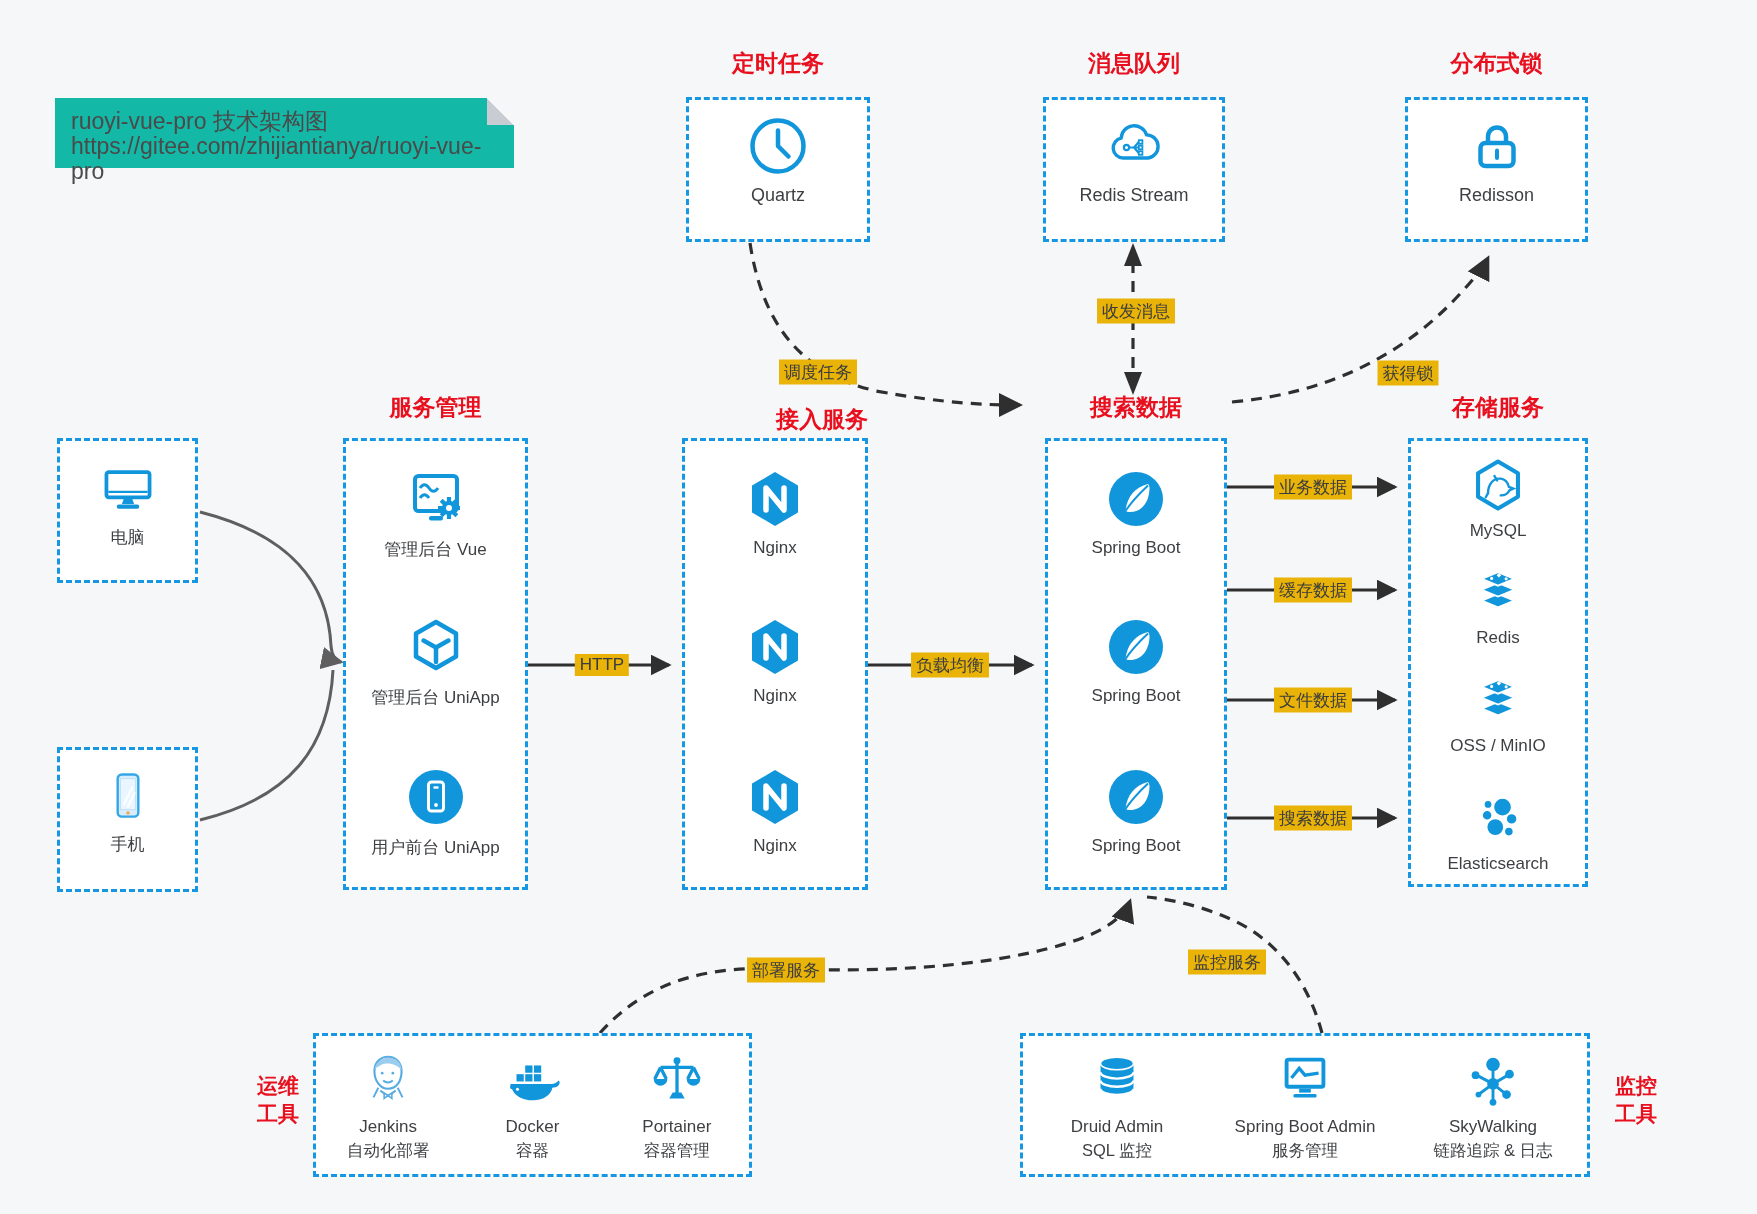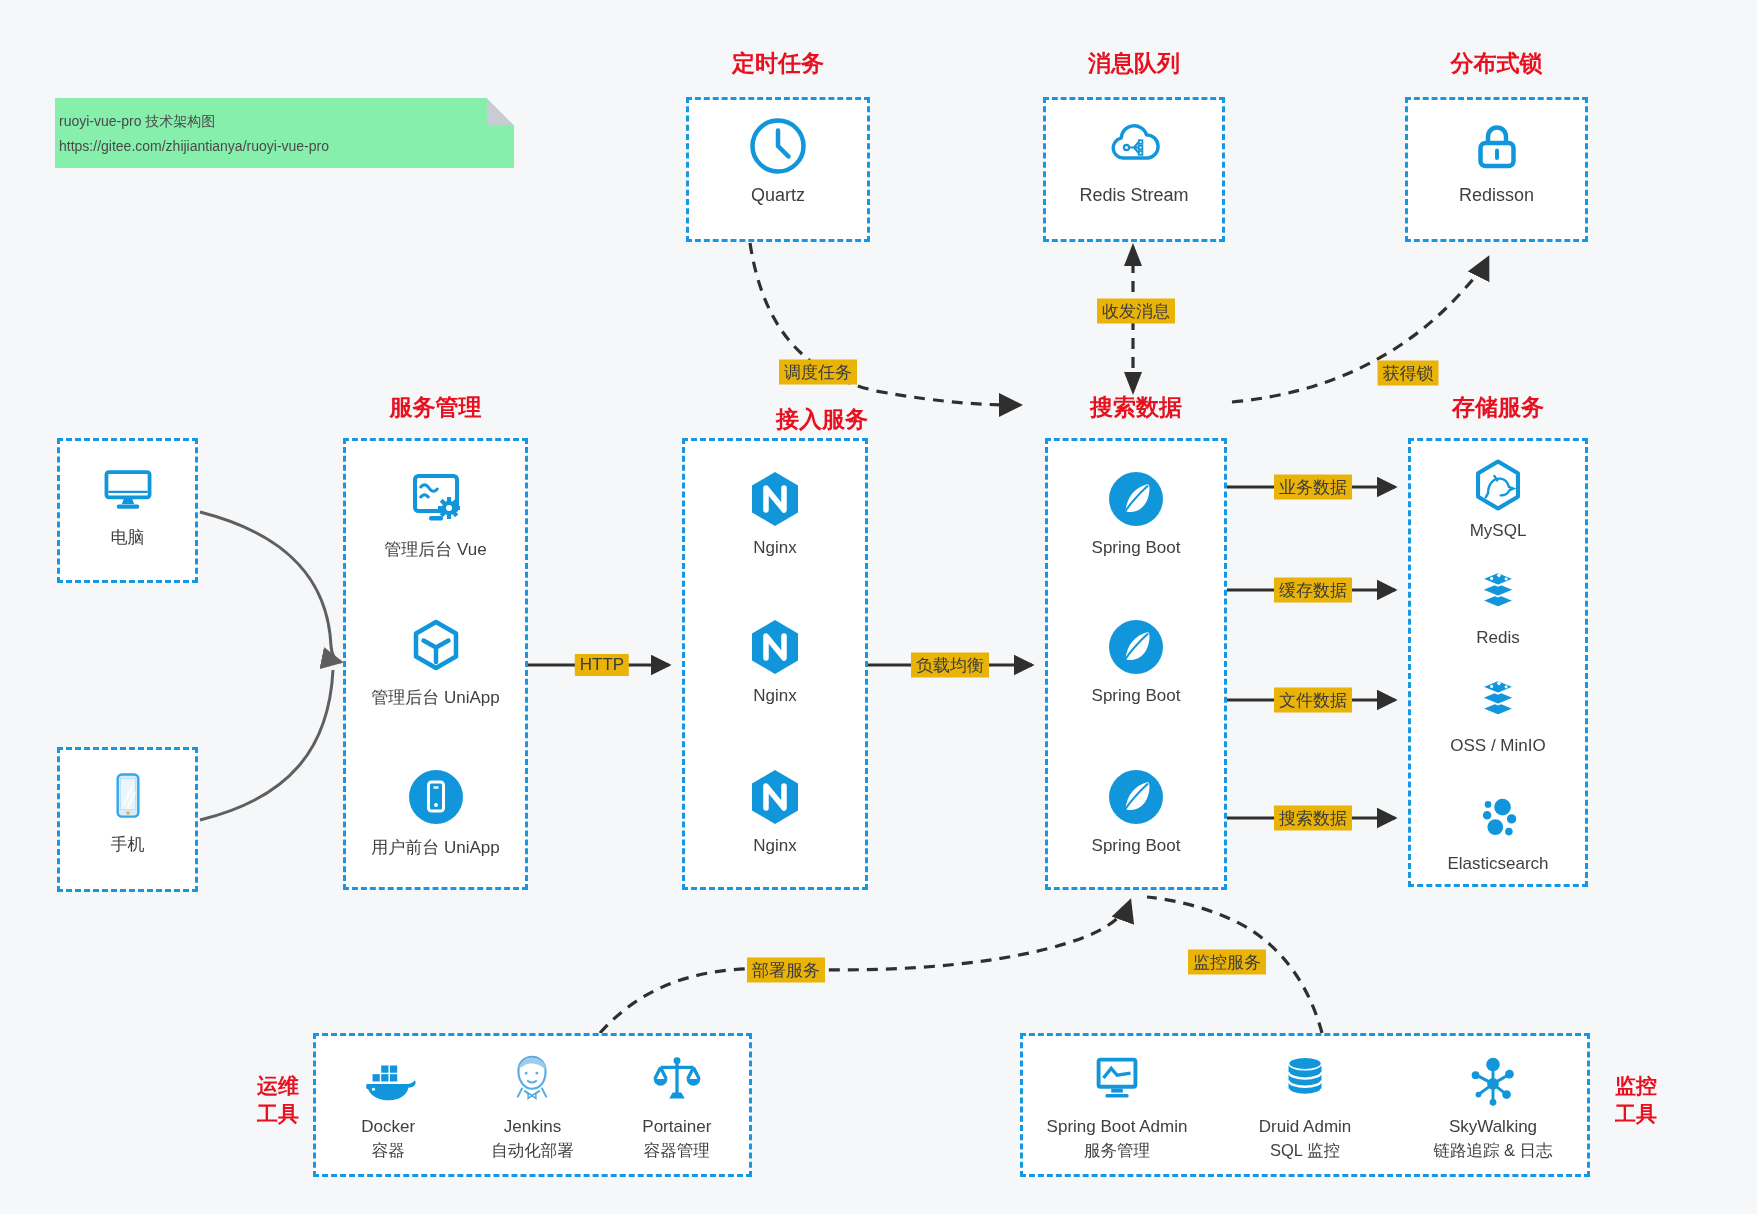--- a/index.html
+++ b/index.html
@@ -1,21 +1,21 @@
 <!DOCTYPE html>
 <html><head>
 <meta charset="utf-8">
 <style>
   html,body{margin:0;padding:0;background:#f6f7f9;}
   #canvas{position:relative;width:1757px;height:1214px;background:#f6f7f9;overflow:hidden;
           font-family:"Liberation Sans","DejaVu Sans",sans-serif;color:#3d3f42;}
   #wires{position:absolute;left:0;top:0;width:1757px;height:1214px;z-index:1;}
   
-  .note{position:absolute;left:55px;top:98px;width:459px;height:70px;background:#86efac;
-        box-sizing:border-box;padding:11px 4px;z-index:2;line-height:25px;font-size:14px;color:#4a4a4a;}
+  .note{position:absolute;left:55px;top:98px;width:459px;height:70px;background:#14b8a6;
+        box-sizing:border-box;padding:11px 16px;z-index:2;line-height:25px;font-size:23px;color:#4a4a4a;}
   .note-fold{position:absolute;top:0;right:0;width:27px;height:27px;
              background:linear-gradient(to top right,#c9cdd3 49.5%,#f6f7f9 50%);}
   
   .gtitle{position:absolute;z-index:3;text-align:center;font-weight:700;font-size:23px;color:#e8101e;}
   
   .dbox{position:absolute;box-sizing:border-box;border:3px dashed #1697e3;background:#ffffff;z-index:2;}
   
   .node{position:absolute;left:0;width:100%;display:flex;flex-direction:column;align-items:center;gap:7px;}
   .icon{display:block;line-height:0;}
   .nlabel{font-size:17px;color:#3d3f42;white-space:nowrap;}
@@ -306,53 +306,53 @@
 
   <div class="side-label" style="left:240px;top:1072px;">
     <div>运维</div>
     <div>工具</div>
   </div>
   <div class="dbox" style="left:313px;top:1033px;width:439px;height:144px;">
     <div class="toolrow">
       <div class="toolcell">
         <span class="icon">
           <svg width="62" height="62" viewBox="0 0 64 64">
+              <path d="M18,23 C18,13 25,8 32,8 C40,8 46,14 46,23 C46,33 41,41 32,41 C24,41 18,33 18,23 Z" fill="#fff" stroke="#57ace2" stroke-width="2.2"></path>
+              <path d="M18,21 C20,11 30,7 38,10 C44,12 46,17 46,22 C41,15 30,13 24,17 C21,19 19,19.5 18,21 Z" fill="#9ccdef"></path>
+              <circle cx="26" cy="25" r="1.4" fill="#57ace2"></circle>
+              <circle cx="37" cy="25" r="1.4" fill="#57ace2"></circle>
+              <path d="M27,32.5 q5,4 10,0" fill="none" stroke="#57ace2" stroke-width="2"></path>
+              <path d="M22,40 L17,50 M42,40 L47,50 M24,43 l8,5.5 8,-5.5" fill="none" stroke="#57ace2" stroke-width="2"></path>
+              <polygon points="28,45.5 32,48 28,51" fill="#fff" stroke="#57ace2" stroke-width="1.6"></polygon>
+              <polygon points="36,45.5 32,48 36,51" fill="#fff" stroke="#57ace2" stroke-width="1.6"></polygon>
+            </svg>
+        </span>
+        <span class="tname">Jenkins</span>
+        <span class="tdesc">自动化部署</span>
+      </div>
+      <div class="toolcell">
+        <span class="icon">
+          <svg width="62" height="62" viewBox="0 0 64 64">
               <g fill="#1296db">
                 <rect x="16" y="26" width="7.5" height="7.5"></rect>
                 <rect x="25" y="26" width="7.5" height="7.5"></rect>
                 <rect x="34" y="26" width="7.5" height="7.5"></rect>
                 <rect x="25" y="17" width="7.5" height="7.5"></rect>
                 <rect x="34" y="17" width="7.5" height="7.5"></rect>
                 <path d="M10,36 H52 C55,36 58,34.5 59.5,32.5 C61,33.5 61,36 59,38 C57.5,39.5 55,40 53,40 C52,47 44,53 33,53 C22,53 14,48 11.5,41.5 C8.5,41 9.5,38 10,36 Z"></path>
               </g>
               <circle cx="17" cy="41.5" r="1.6" fill="#fff"></circle>
             </svg>
         </span>
         <span class="tname">Docker</span>
         <span class="tdesc">容器</span>
       </div>
       <div class="toolcell">
         <span class="icon">
           <svg width="62" height="62" viewBox="0 0 64 64">
-              <path d="M18,23 C18,13 25,8 32,8 C40,8 46,14 46,23 C46,33 41,41 32,41 C24,41 18,33 18,23 Z" fill="#fff" stroke="#57ace2" stroke-width="2.2"></path>
-              <path d="M18,21 C20,11 30,7 38,10 C44,12 46,17 46,22 C41,15 30,13 24,17 C21,19 19,19.5 18,21 Z" fill="#9ccdef"></path>
-              <circle cx="26" cy="25" r="1.4" fill="#57ace2"></circle>
-              <circle cx="37" cy="25" r="1.4" fill="#57ace2"></circle>
-              <path d="M27,32.5 q5,4 10,0" fill="none" stroke="#57ace2" stroke-width="2"></path>
-              <path d="M22,40 L17,50 M42,40 L47,50 M24,43 l8,5.5 8,-5.5" fill="none" stroke="#57ace2" stroke-width="2"></path>
-              <polygon points="28,45.5 32,48 28,51" fill="#fff" stroke="#57ace2" stroke-width="1.6"></polygon>
-              <polygon points="36,45.5 32,48 36,51" fill="#fff" stroke="#57ace2" stroke-width="1.6"></polygon>
-            </svg>
-        </span>
-        <span class="tname">Jenkins</span>
-        <span class="tdesc">自动化部署</span>
-      </div>
-      <div class="toolcell">
-        <span class="icon">
-          <svg width="62" height="62" viewBox="0 0 64 64">
               <g stroke="#1296db" stroke-width="3.4" fill="none">
                 <path d="M32,13 V46"></path>
                 <path d="M15,19 H49"></path>
                 <path d="M15,19 L9,31 M15,19 L21,31 M49,19 L43,31 M49,19 L55,31"></path>
               </g>
               <circle cx="32" cy="12" r="3.6" fill="#1296db"></circle>
               <path d="M8,31 a7,7 0 0 0 14,0 z" fill="#1296db"></path>
               <path d="M42,31 a7,7 0 0 0 14,0 z" fill="#1296db"></path>
               <path d="M24,51 h16 l-3.5,-6 h-9 z" fill="#1296db"></path>
             </svg>
@@ -361,39 +361,39 @@
         <span class="tdesc">容器管理</span>
       </div>
     </div>
   </div>
 
   <div class="dbox" style="left:1020px;top:1033px;width:570px;height:144px;">
     <div class="toolrow">
       <div class="toolcell">
         <span class="icon">
           <svg width="62" height="62" viewBox="0 0 64 64">
+              <path d="M15,15 V41 A17,6.5 0 0 0 49,41 V15 Z" fill="#1296db"></path>
+              <ellipse cx="32" cy="15" rx="17" ry="6.5" fill="#1296db" stroke="#fff" stroke-width="1.6"></ellipse>
+              <path d="M15,24 a17,6.5 0 0 0 34,0 M15,32.5 a17,6.5 0 0 0 34,0 M15,41 a17,6.5 0 0 0 34,0" fill="none" stroke="#fff" stroke-width="2.4"></path>
+            </svg>
+        </span>
+        <span class="tname">Druid Admin</span>
+        <span class="tdesc">SQL 监控</span>
+      </div>
+      <div class="toolcell">
+        <span class="icon">
+          <svg width="62" height="62" viewBox="0 0 64 64">
               <rect x="13" y="11" width="38" height="28" rx="2" fill="#fff" stroke="#1296db" stroke-width="4"></rect>
               <path d="M18,30 L26,20 L32,27 L46,25" fill="none" stroke="#1296db" stroke-width="3.4"></path>
               <rect x="26" y="41" width="12" height="4" fill="#1296db"></rect>
               <rect x="20" y="46.5" width="24" height="3.6" rx="1.6" fill="#1296db"></rect>
             </svg>
         </span>
         <span class="tname">Spring Boot Admin</span>
         <span class="tdesc">服务管理</span>
-      </div>
-      <div class="toolcell">
-        <span class="icon">
-          <svg width="62" height="62" viewBox="0 0 64 64">
-              <path d="M15,15 V41 A17,6.5 0 0 0 49,41 V15 Z" fill="#1296db"></path>
-              <ellipse cx="32" cy="15" rx="17" ry="6.5" fill="#1296db" stroke="#fff" stroke-width="1.6"></ellipse>
-              <path d="M15,24 a17,6.5 0 0 0 34,0 M15,32.5 a17,6.5 0 0 0 34,0 M15,41 a17,6.5 0 0 0 34,0" fill="none" stroke="#fff" stroke-width="2.4"></path>
-            </svg>
-        </span>
-        <span class="tname">Druid Admin</span>
-        <span class="tdesc">SQL 监控</span>
       </div>
       <div class="toolcell">
         <span class="icon">
           <svg width="62" height="62" viewBox="0 0 64 64">
               <g stroke="#1296db" stroke-width="3">
                 <path d="M32,36 L32,17 M32,36 L15,27 M32,36 L49,26 M32,36 L17,47 M32,36 L46,47 M32,36 L32,55"></path>
               </g>
               <g fill="#1296db">
                 <circle cx="32" cy="16" r="7"></circle>
                 <circle cx="14" cy="27" r="4"></circle>

